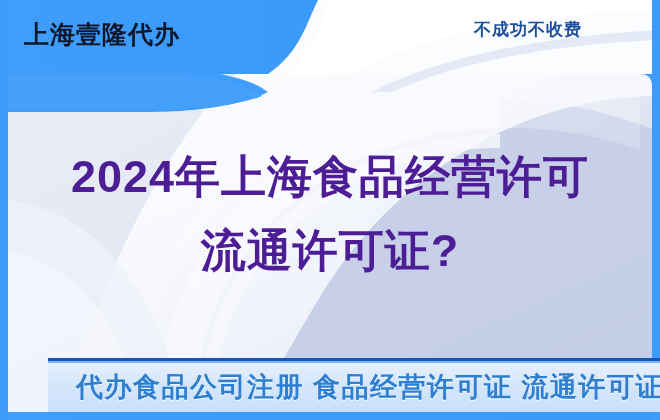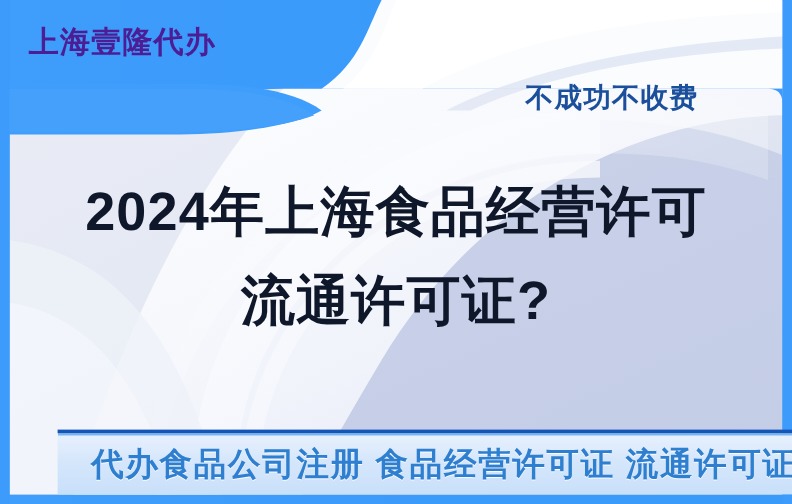--- a/index.html
+++ b/index.html
@@ -35,51 +35,50 @@
     height: 74px;
     z-index: 5;
     pointer-events: none;
   }
   .brand {
     position: absolute;
     left: 24px;
     top: 18px;
     font-size: 25px;
     font-weight: 700;
-    color: #4c1d95;
+    color: #0f172a;
     letter-spacing: 1px;
     white-space: nowrap;
   }
   .slogan {
     position: absolute;
     right: 78px;
     top: 18px;
-    font-size: 23px;
+    font-size: 17px;
     font-weight: 700;
     color: #1b4f9c;
     letter-spacing: 1px;
     white-space: nowrap;
-    margin-top: 48px;
   }
 
   
   .headline {
     position: absolute;
     left: 8px;
     top: 140px;
     width: 644px;
     z-index: 6;
     text-align: center;
     pointer-events: none;
   }
   .headline-line {
     display: block;
     font-size: 45px;
     font-weight: 700;
-    color: #0f172a;
+    color: #4c1d95;
     line-height: 74px;
     letter-spacing: 1px;
     white-space: nowrap;
   }
 
   
   .keyword-bar {
     position: absolute;
     left: 8px;
     bottom: 8px;

